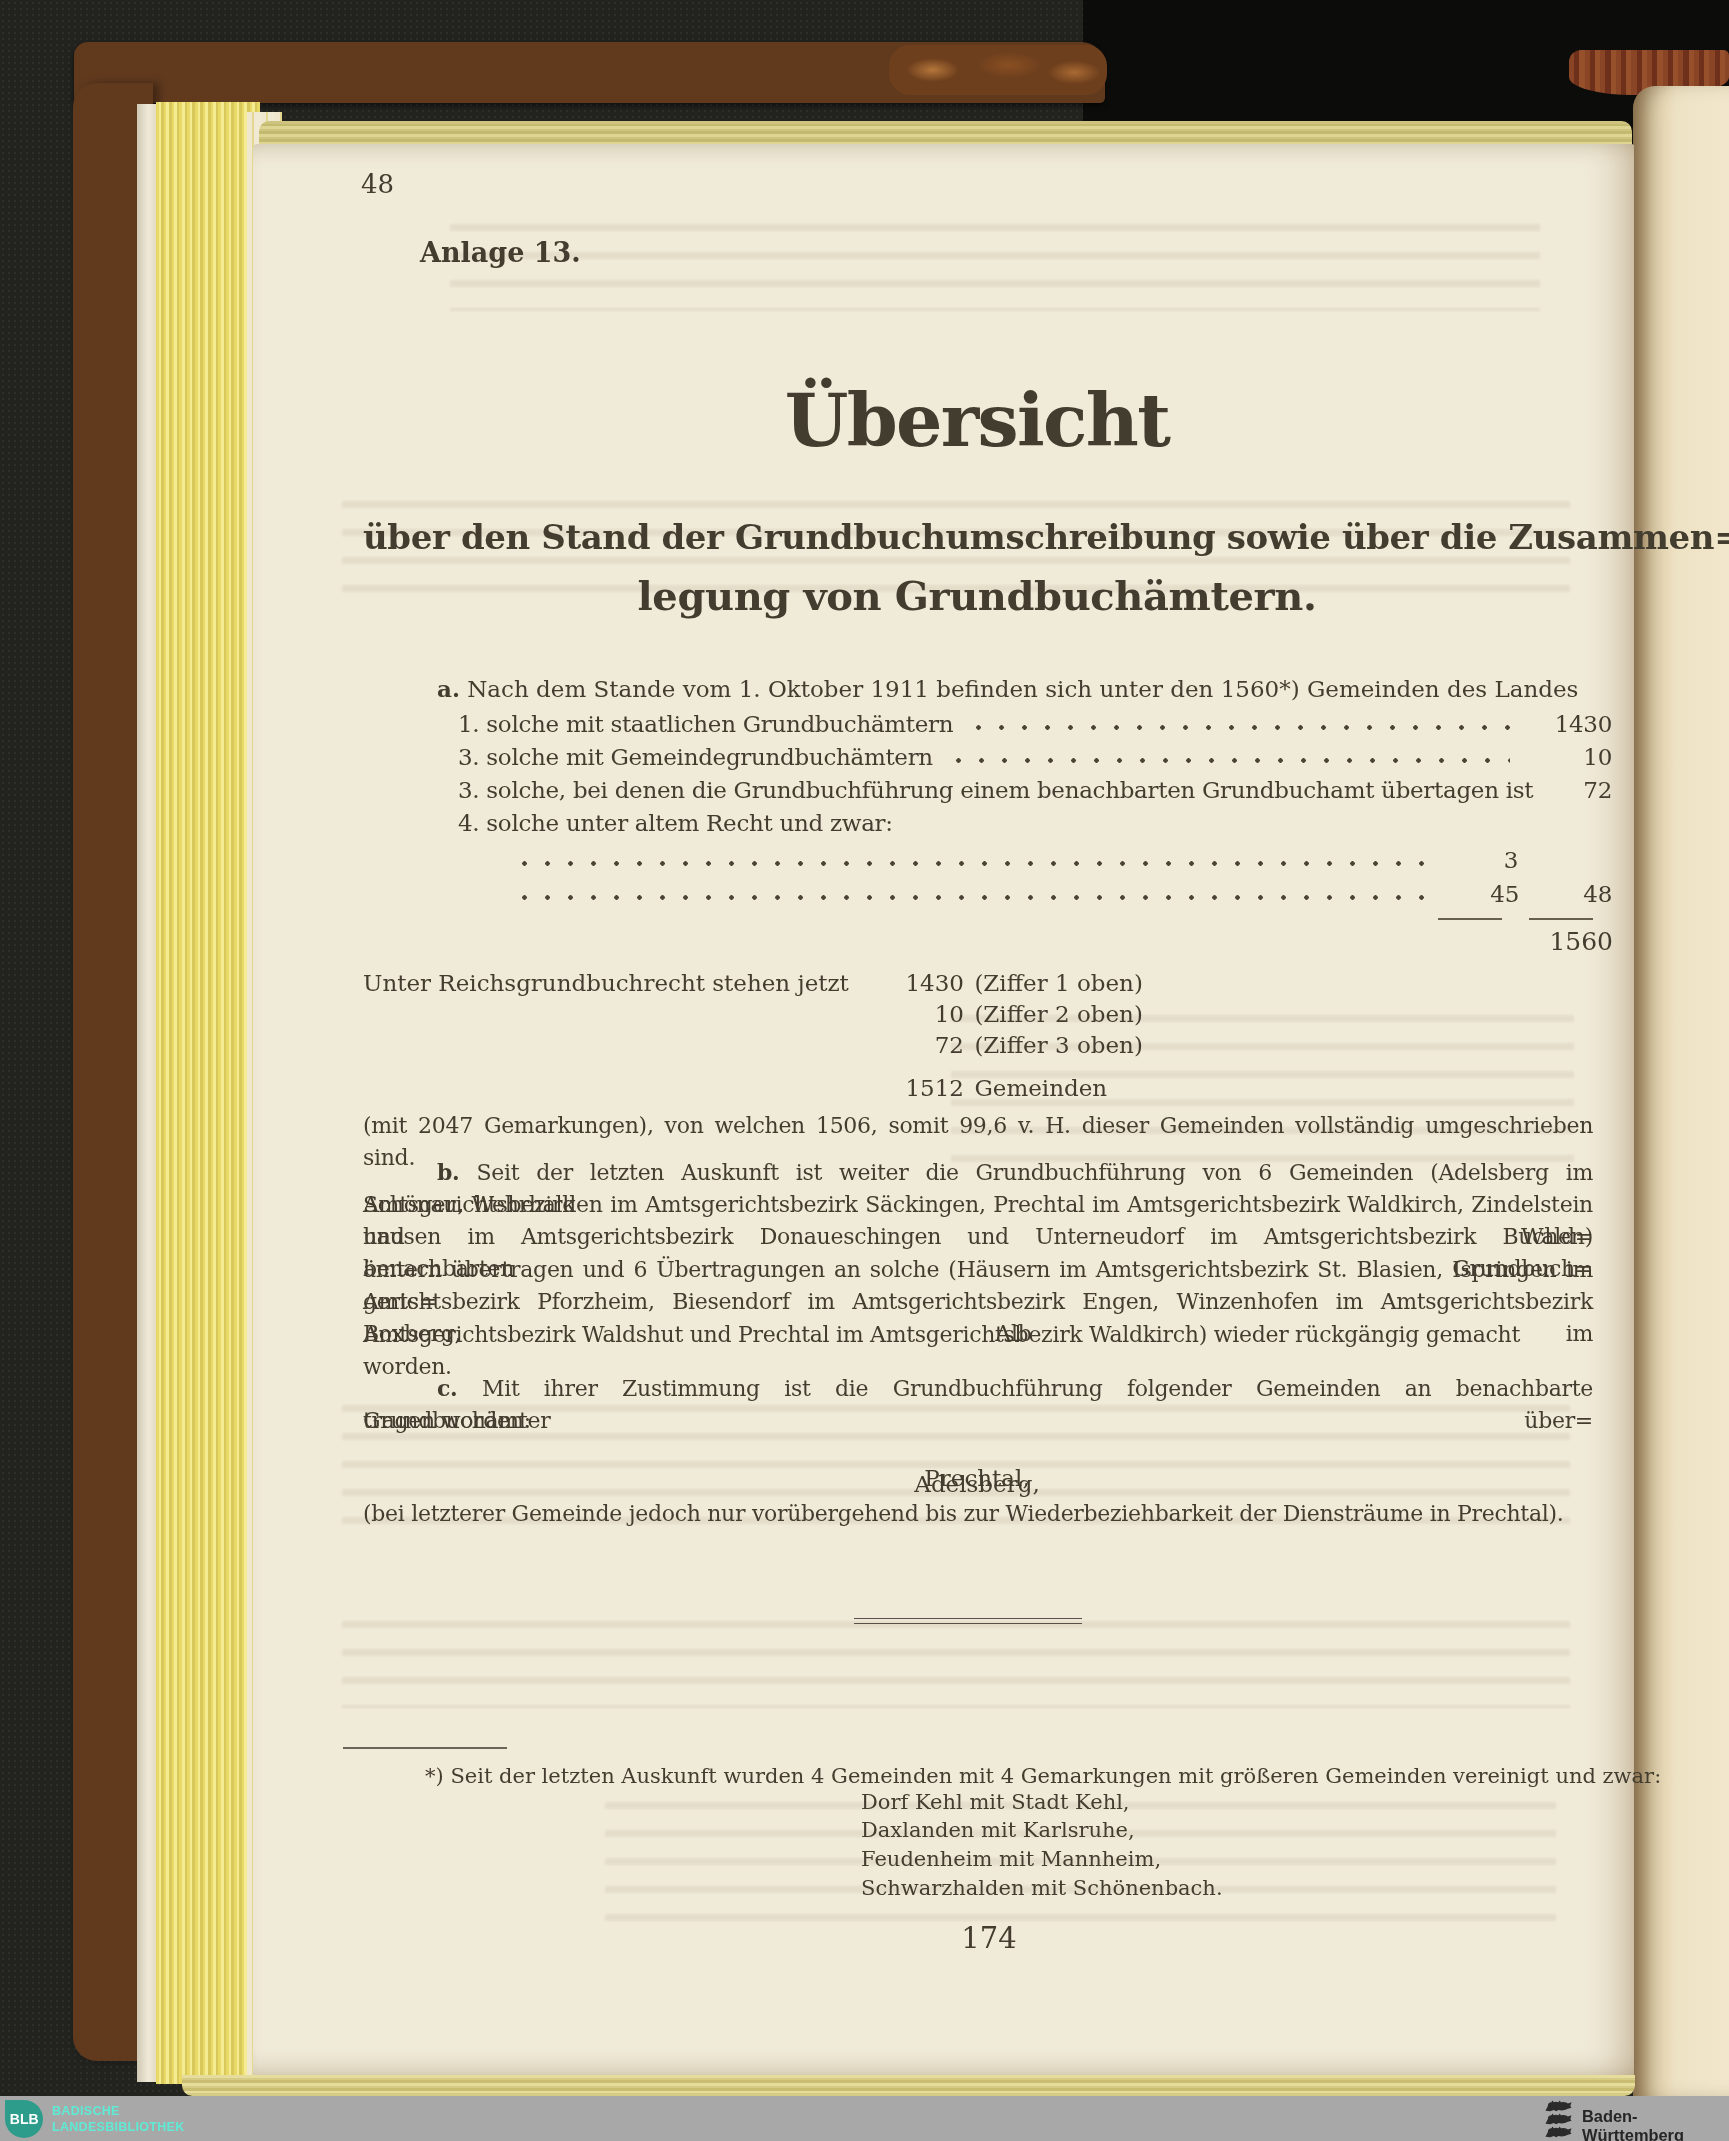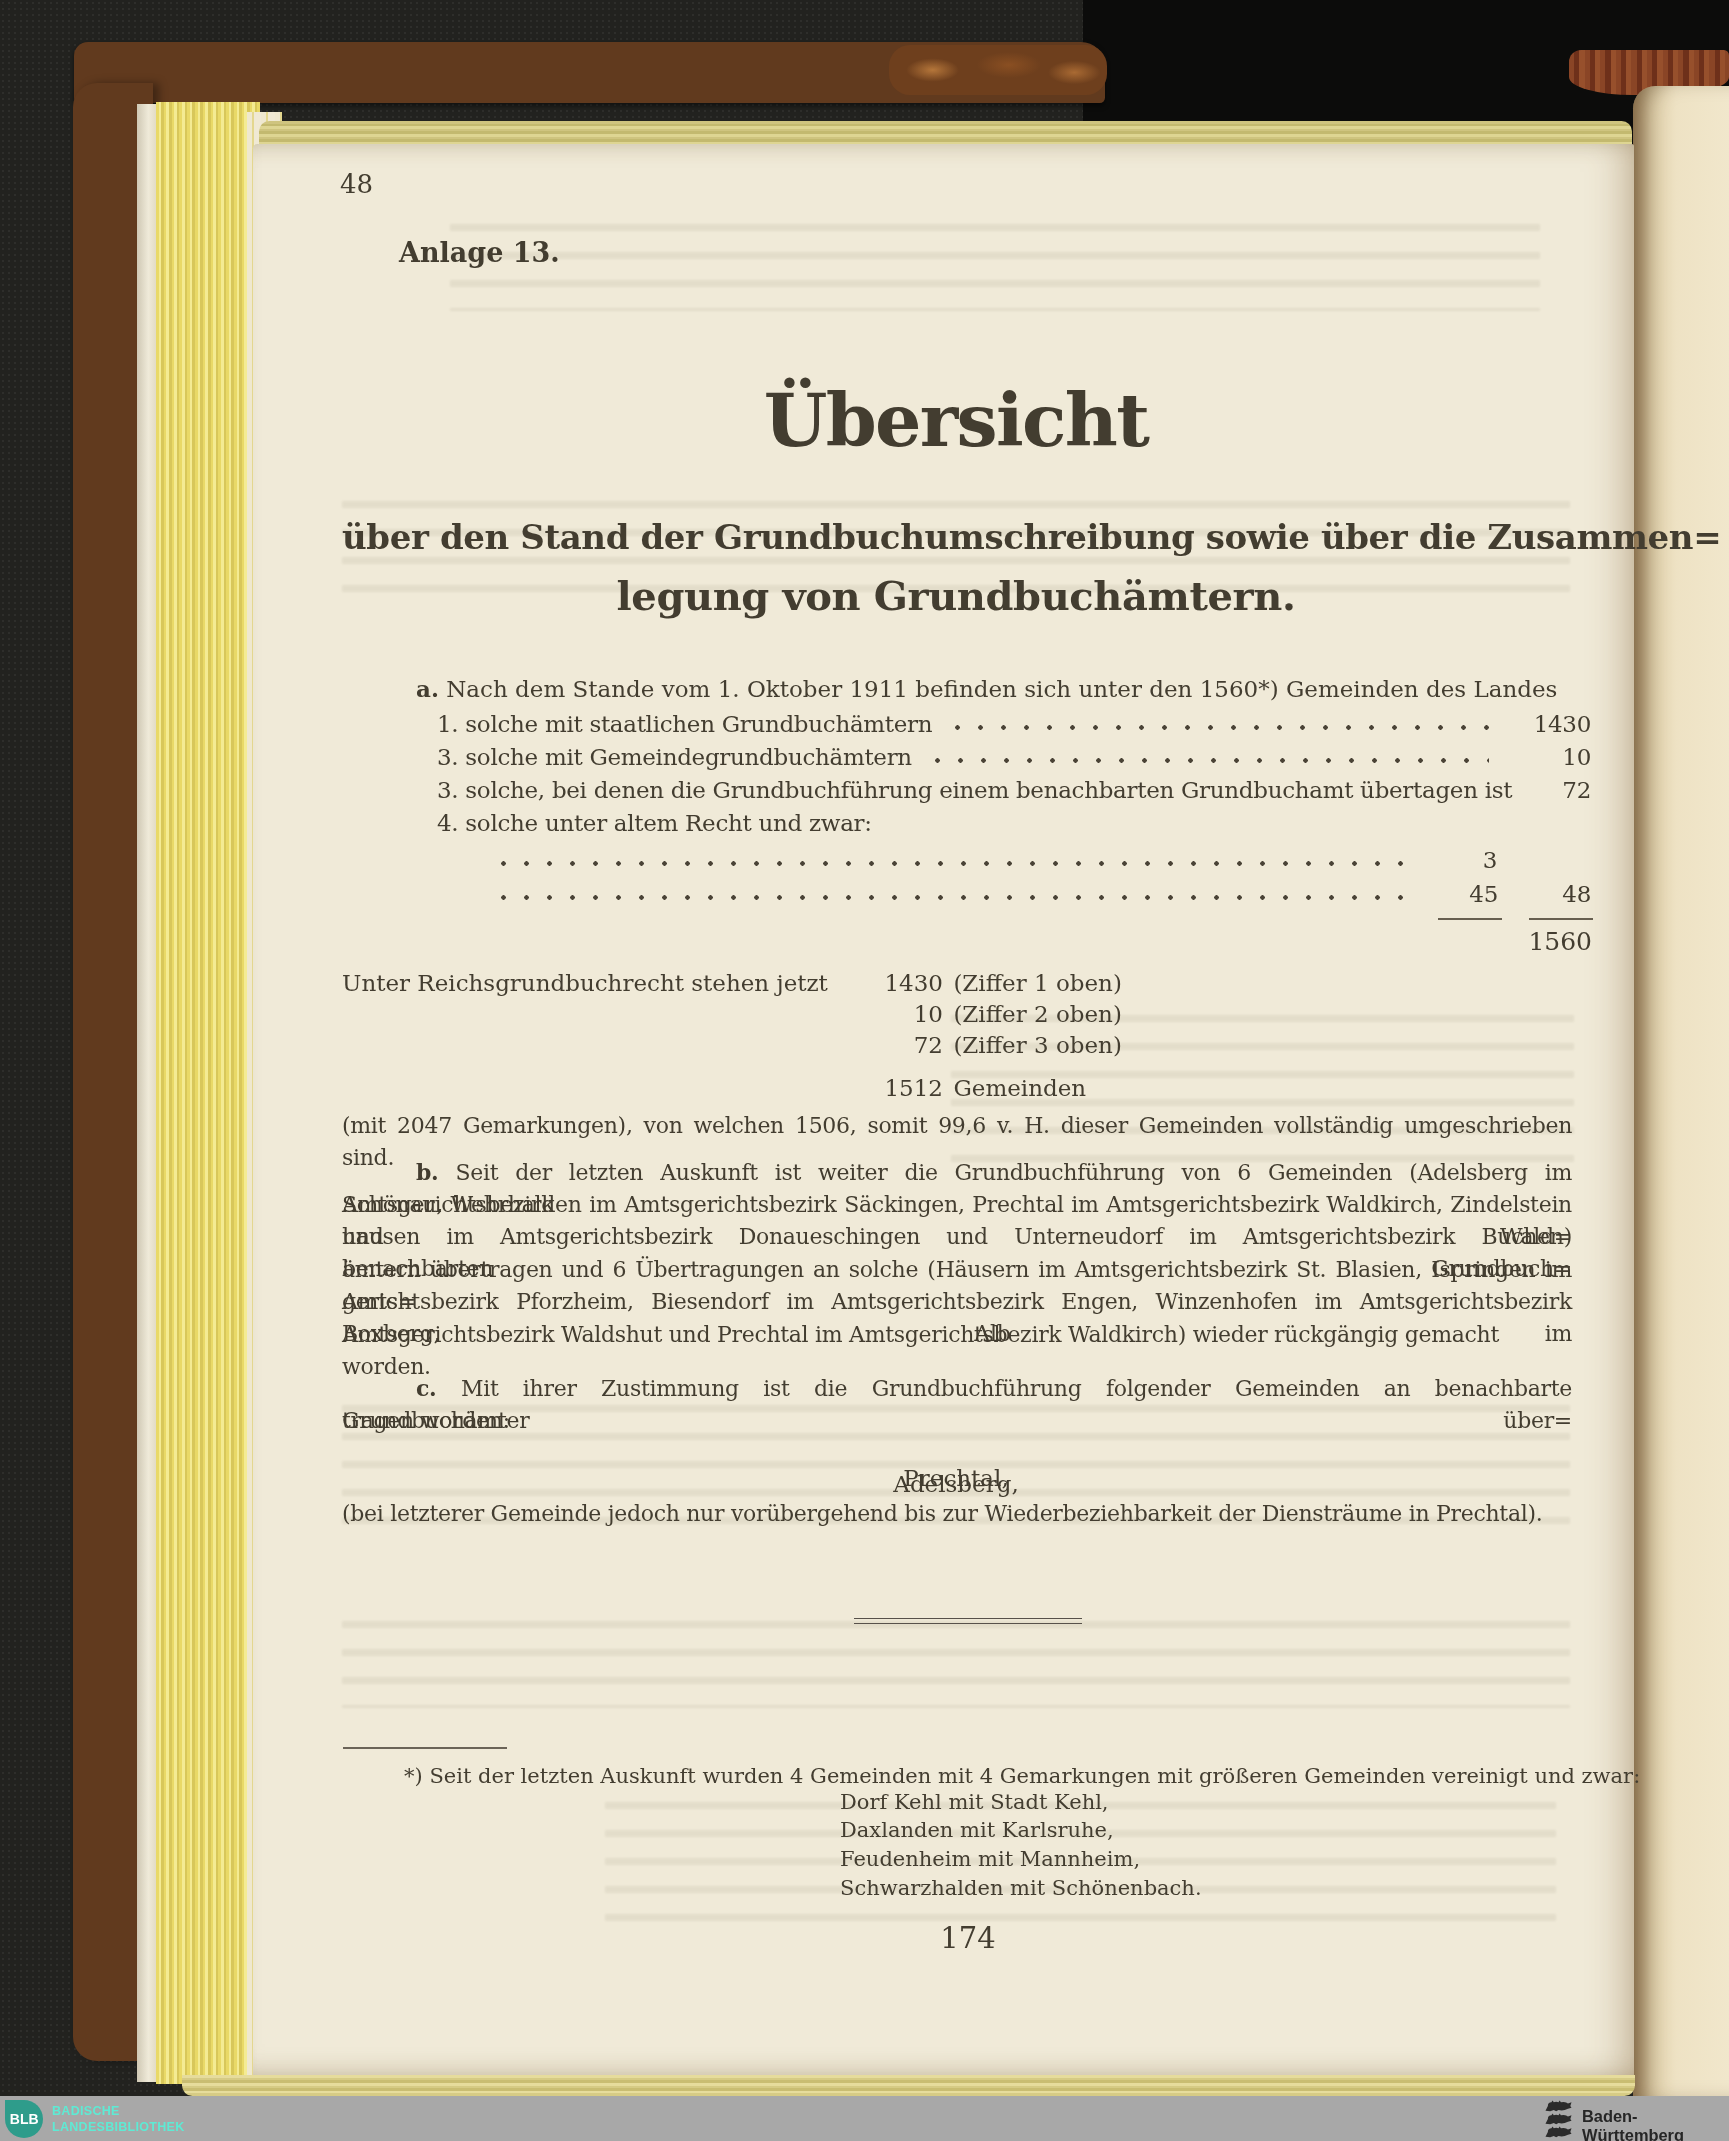--- a/index.html
+++ b/index.html
@@ -42,21 +42,21 @@
   .facing-page{left:1633px;top:86px;width:97px;height:2010px;border-radius:22.5px 0 0 0;
     background:linear-gradient(90deg,#caaf83 0,#e2d2ac 18%,#eee2c4 45%,#f1e7cc 100%);
     box-shadow:inset 22.5px 0 22.5px -10.4px rgba(70,45,20,.55);}
   .main-page{left:253px;top:144px;width:1381px;height:1933px;border-radius:4.3px 2.6px 0 0;
     background:linear-gradient(105deg,#eee7d4 0,#f2ecdc 35%,#f0e9d6 70%,#eade... ,#ece4cd 100%);
     background-color:#f0ead8;
     box-shadow:inset -26px 0 39px -19px rgba(120,85,40,.40), inset 0 -21px 29px -22.5px rgba(110,85,40,.35), inset 0 15.6px 22.5px -19px rgba(110,95,50,.30);}
   .bleed{opacity:.10;filter:blur(1.3px);
     background:repeating-linear-gradient(180deg, rgba(0,0,0,0) 0 21px, #7a7257 21px 28px);}
   
-  .ink{color:#433d30;}
+  .ink{color:#433d30;margin-left:21px;}
   .bold{font-weight:bold;}
   .ctr{text-align:center;}
   .nowrap{white-space:nowrap;}
   .just{text-align:justify;text-align-last:justify;}
   .body-fs{font-size:22px;letter-spacing:-0.3px;line-height:32px;}
   .row{display:flex;align-items:flex-end;font-size:23px;letter-spacing:-0.3px;}
   .lbl{white-space:nowrap;}
   .leader{flex:1 1 auto;height:7px;margin:0 8.6px 6px 14px;
     background-image:radial-gradient(circle, #4a4336 2px, rgba(0,0,0,0) 2.5px);
     background-size:23px 7px;background-repeat:repeat-x;background-position:left center;}

